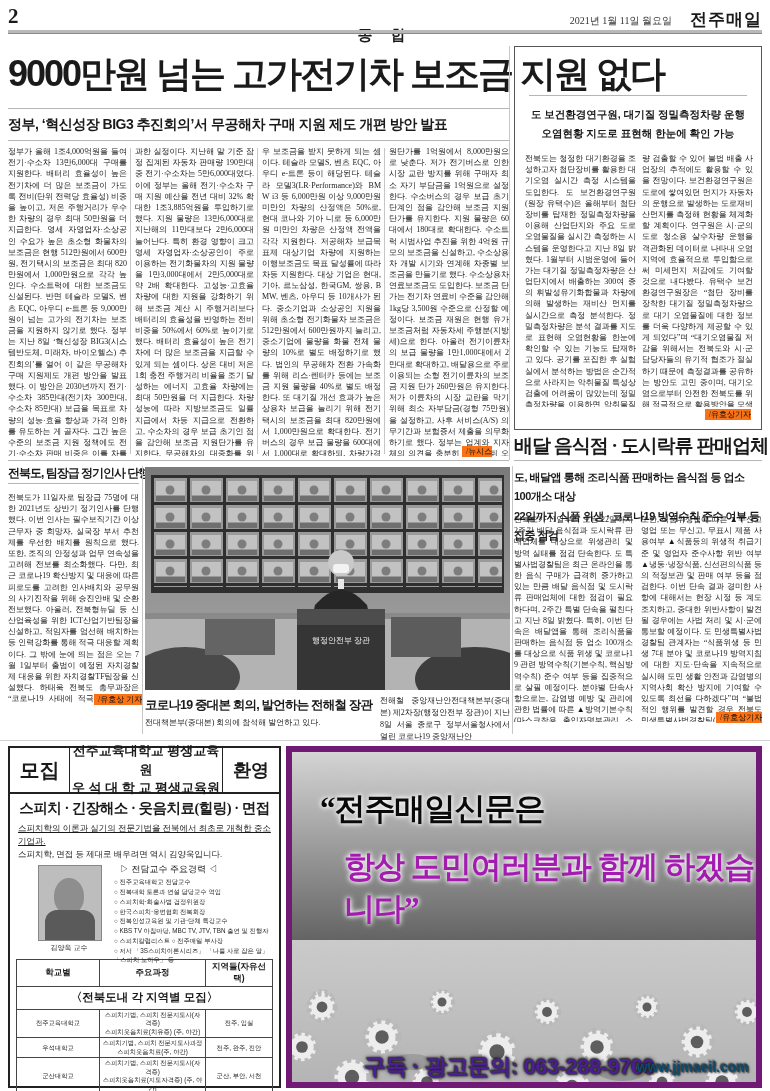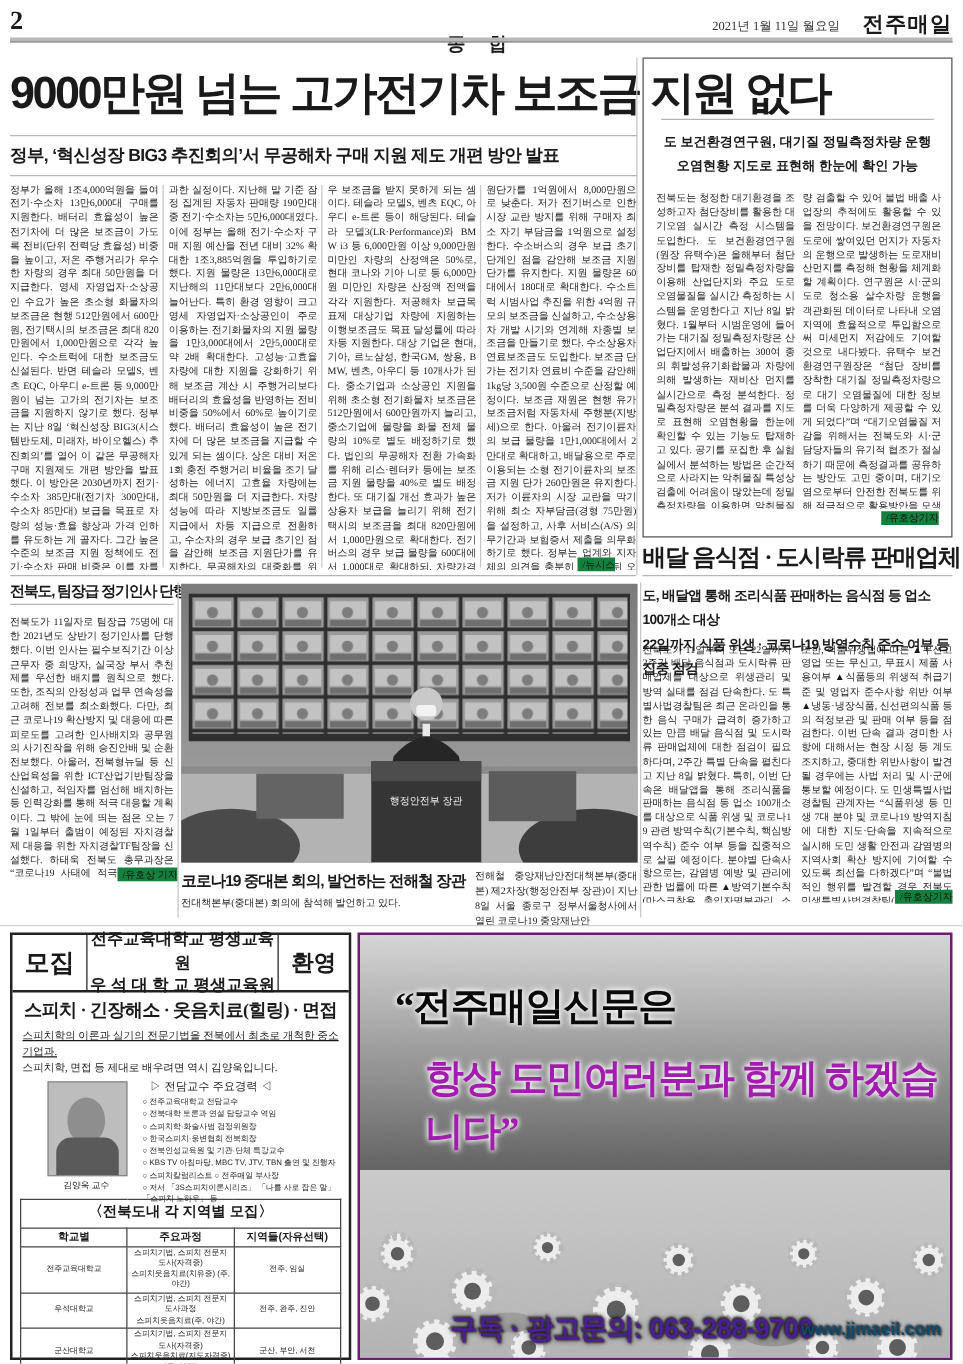--- a/index.html
+++ b/index.html
@@ -11,21 +11,21 @@
   .hdr-section{position:absolute;left:50%;transform:translateX(-50%);top:22px;font-family:"Liberation Sans",sans-serif;
                font-size:15px;font-weight:bold;letter-spacing:7px;}
   .hdr-date{position:absolute;right:90px;top:10px;font-size:10px;color:#333;}
   .hdr-brand{position:absolute;right:0;top:4px;font-family:"Liberation Sans",sans-serif;font-size:17px;font-weight:900;letter-spacing:1px;}
   .rule-double{position:absolute;left:8px;right:8px;top:30px;height:3px;background:#b9b9b9;border-bottom:1px solid #8a8a8a;}
   
   .thinrule{position:absolute;background:#b5b5b5;height:1px;}
   .vrule{position:absolute;background:#c6c6c6;width:1px;}
   .body-col{position:absolute;overflow:hidden;font-size:8px;line-height:1.4;text-align:justify;
             word-break:break-all;color:#191919;}
-  .byline{position:absolute;font-size:8px;background:#15803d;padding-left:4px;color:#111;}
+  .byline{position:absolute;font-size:8px;background:#f97316;padding-left:4px;color:#111;}
   
   .lead-headline{position:absolute;left:8px;top:50px;width:502px;font-family:"Liberation Sans",sans-serif;
                  font-size:36px;font-weight:900;letter-spacing:-2px;white-space:nowrap;}
   .lead-subhead{position:absolute;left:8px;top:116px;width:502px;font-family:"Liberation Sans",sans-serif;
                 font-size:14px;font-weight:bold;letter-spacing:-0.5px;}
   
   .airbox{position:absolute;left:514px;top:46px;width:248px;height:384px;border:1px solid #555;box-sizing:border-box;}
   .airbox-title{position:absolute;left:0;right:0;top:16px;text-align:center;font-family:"Liberation Serif",serif;
                 font-size:19px;font-weight:bold;letter-spacing:-1px;}
   .airbox-sub{position:absolute;left:10px;right:10px;top:58px;text-align:center;font-family:"Liberation Sans",sans-serif;
@@ -62,21 +62,21 @@
   .prof-photo .bodyshape{position:absolute;left:6px;top:44px;width:50px;height:34px;border-radius:12px 12px 0 0;background:#5a5a5a;}
   .prof-cap{position:absolute;left:28px;top:80px;width:62px;text-align:center;font-size:7px;}
   .prof-label{position:absolute;left:110px;top:0px;width:150px;text-align:left;font-size:9px;font-weight:normal;}
   .prof-list{position:absolute;left:104px;top:14px;width:162px;font-size:6.3px;line-height:1.55;color:#222;}
   .acad-table{width:257px;margin:0 auto;border-collapse:collapse;table-layout:fixed;}
   .acad-table th,.acad-table td{border:1px solid #444;font-weight:normal;padding:1px 2px;text-align:center;vertical-align:middle;}
   .acad-table .ttl{border-bottom:1px solid #444;font-size:11.5px;font-weight:900;padding:3px 0;}
   .acad-table th{font-size:8.5px;font-weight:bold;}
   .acad-table td{font-size:6.3px;line-height:1.35;white-space:pre-line;}
   
-  .promo{position:absolute;left:286px;top:746px;width:476px;height:342px;border:2px solid #701a75;box-sizing:border-box;overflow:hidden;}
+  .promo{position:absolute;left:286px;top:746px;width:476px;height:342px;border:6px solid #701a75;box-sizing:border-box;overflow:hidden;}
   .promo svg{position:absolute;left:0;top:0;}
   .promo-q1{position:absolute;left:28px;top:36px;font-family:"Liberation Serif",serif;font-size:31px;font-weight:900;
             letter-spacing:-1px;color:#0a0a0a;text-shadow:0 0 4px #fff,0 0 6px #fff;}
   .promo-q2{position:absolute;left:52px;top:94px;font-family:"Liberation Serif",serif;font-size:31px;font-weight:900;
             letter-spacing:-1px;color:#a21caf;text-shadow:0 0 4px #fff,0 0 6px #fff;}
   .promo-contact{position:absolute;left:72px;top:300px;font-family:"Liberation Sans",sans-serif;font-size:22px;font-weight:900;
                  color:#4c1d95;letter-spacing:-0.5px;text-shadow:1px 1px 2px #222,-1px -1px 2px #222,0 0 5px #333;}
   .promo-web{position:absolute;right:7px;top:307px;font-family:"Liberation Sans",sans-serif;font-size:14px;font-weight:bold;
              color:#0c4a6e;text-shadow:1px 1px 2px #222,-1px -1px 2px #222;}
 </style>
@@ -205,27 +205,27 @@
         <div>○ 한국스피치·웅변협회 전북회장</div>
         <div>○ 전북인성교육원 및 기관·단체 특강교수</div>
         <div>○ KBS TV 아침마당, MBC TV, JTV, TBN 출연 및 진행자</div>
         <div>○ 스피치칼럼리스트    ○ 전주매일 부사장</div>
         <div>○ 저서 「3S스피치이론시리즈」 「나를 사로 잡은 말」 「스피치 노하우」 등</div>
       </div>
     </div>
     <table class="acad-table">
       <tbody>
           <tr>
-            <td class="ttl" colspan="3">〈전북도내 각 지역별 모집〉</td>
-          </tr>
-      <tr>
         <th style="width:78px;">학교별</th>
         <th>주요과정</th>
         <th style="width:62px;">지역들(자유선택)</th>
       </tr>
+      <tr>
+            <td class="ttl" colspan="3">〈전북도내 각 지역별 모집〉</td>
+          </tr>
       <tr>
             <td>전주교육대학교</td>
             <td>스피치기법, 스피치 전문지도사(자격증)
 스피치웃음치료(치유증) (주, 야간)</td>
             <td>전주, 임실</td>
           </tr>
       <tr>
             <td>우석대학교</td>
             <td>스피치기법, 스피치 전문지도사과정
 스피치웃음치료(주, 야간)</td>

